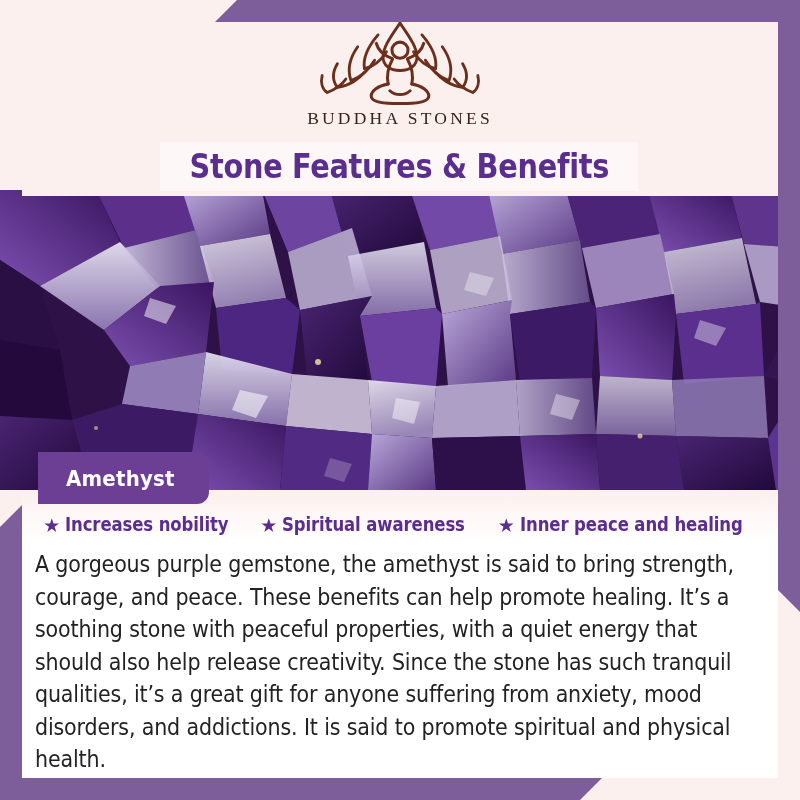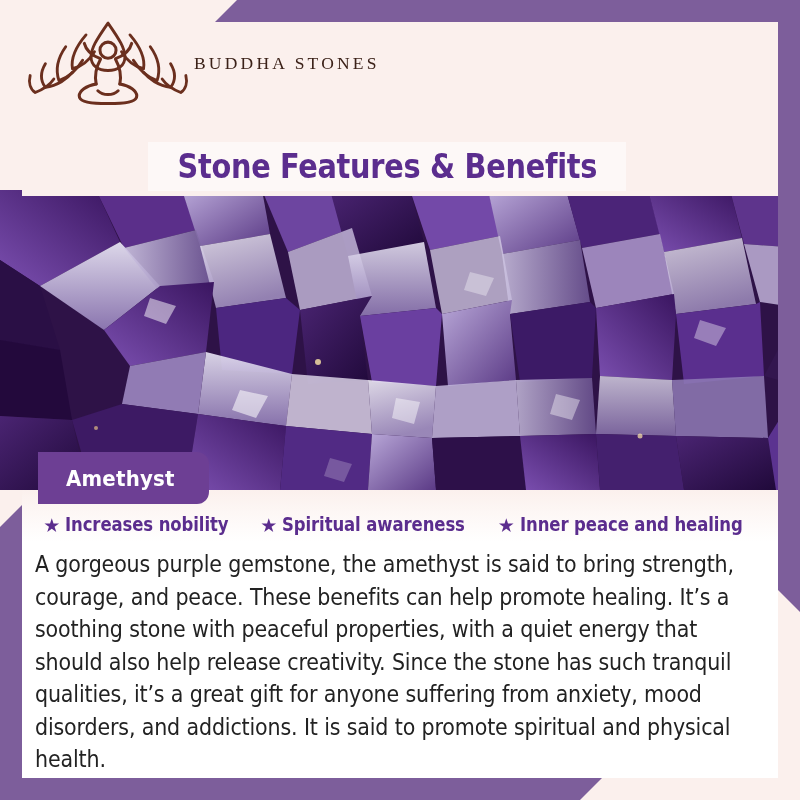--- a/index.html
+++ b/index.html
@@ -69,41 +69,42 @@
     height: 196px;
     background: #fbf0ed;
   }
 
   .logo-wrap {
     position: absolute;
     top: 18px;
     left: 0;
     right: 0;
     display: flex;
+    flex-direction: column;
     align-items: center;
   }
   .logo-mark {
     width: 172px;
     height: 88px;
     display: block;
   }
   .logo-text {
     margin-top: 2px;
     font-family: "Liberation Serif", serif;
     font-size: 17.5px;
     letter-spacing: 3.2px;
     color: #3b2118;
     text-align: center;
   }
 
   
   .title-band {
     position: absolute;
     top: 142px;
-    left: 148px;
+    left: 160px;
     width: 478px;
     height: 49px;
     background: #fdf8f7;
     display: flex;
     align-items: center;
     justify-content: center;
     z-index: 6;
   }
   .title-text {
     font-family: "Liberation Sans Narrow", "DejaVu Sans Condensed", "Liberation Sans", sans-serif;

